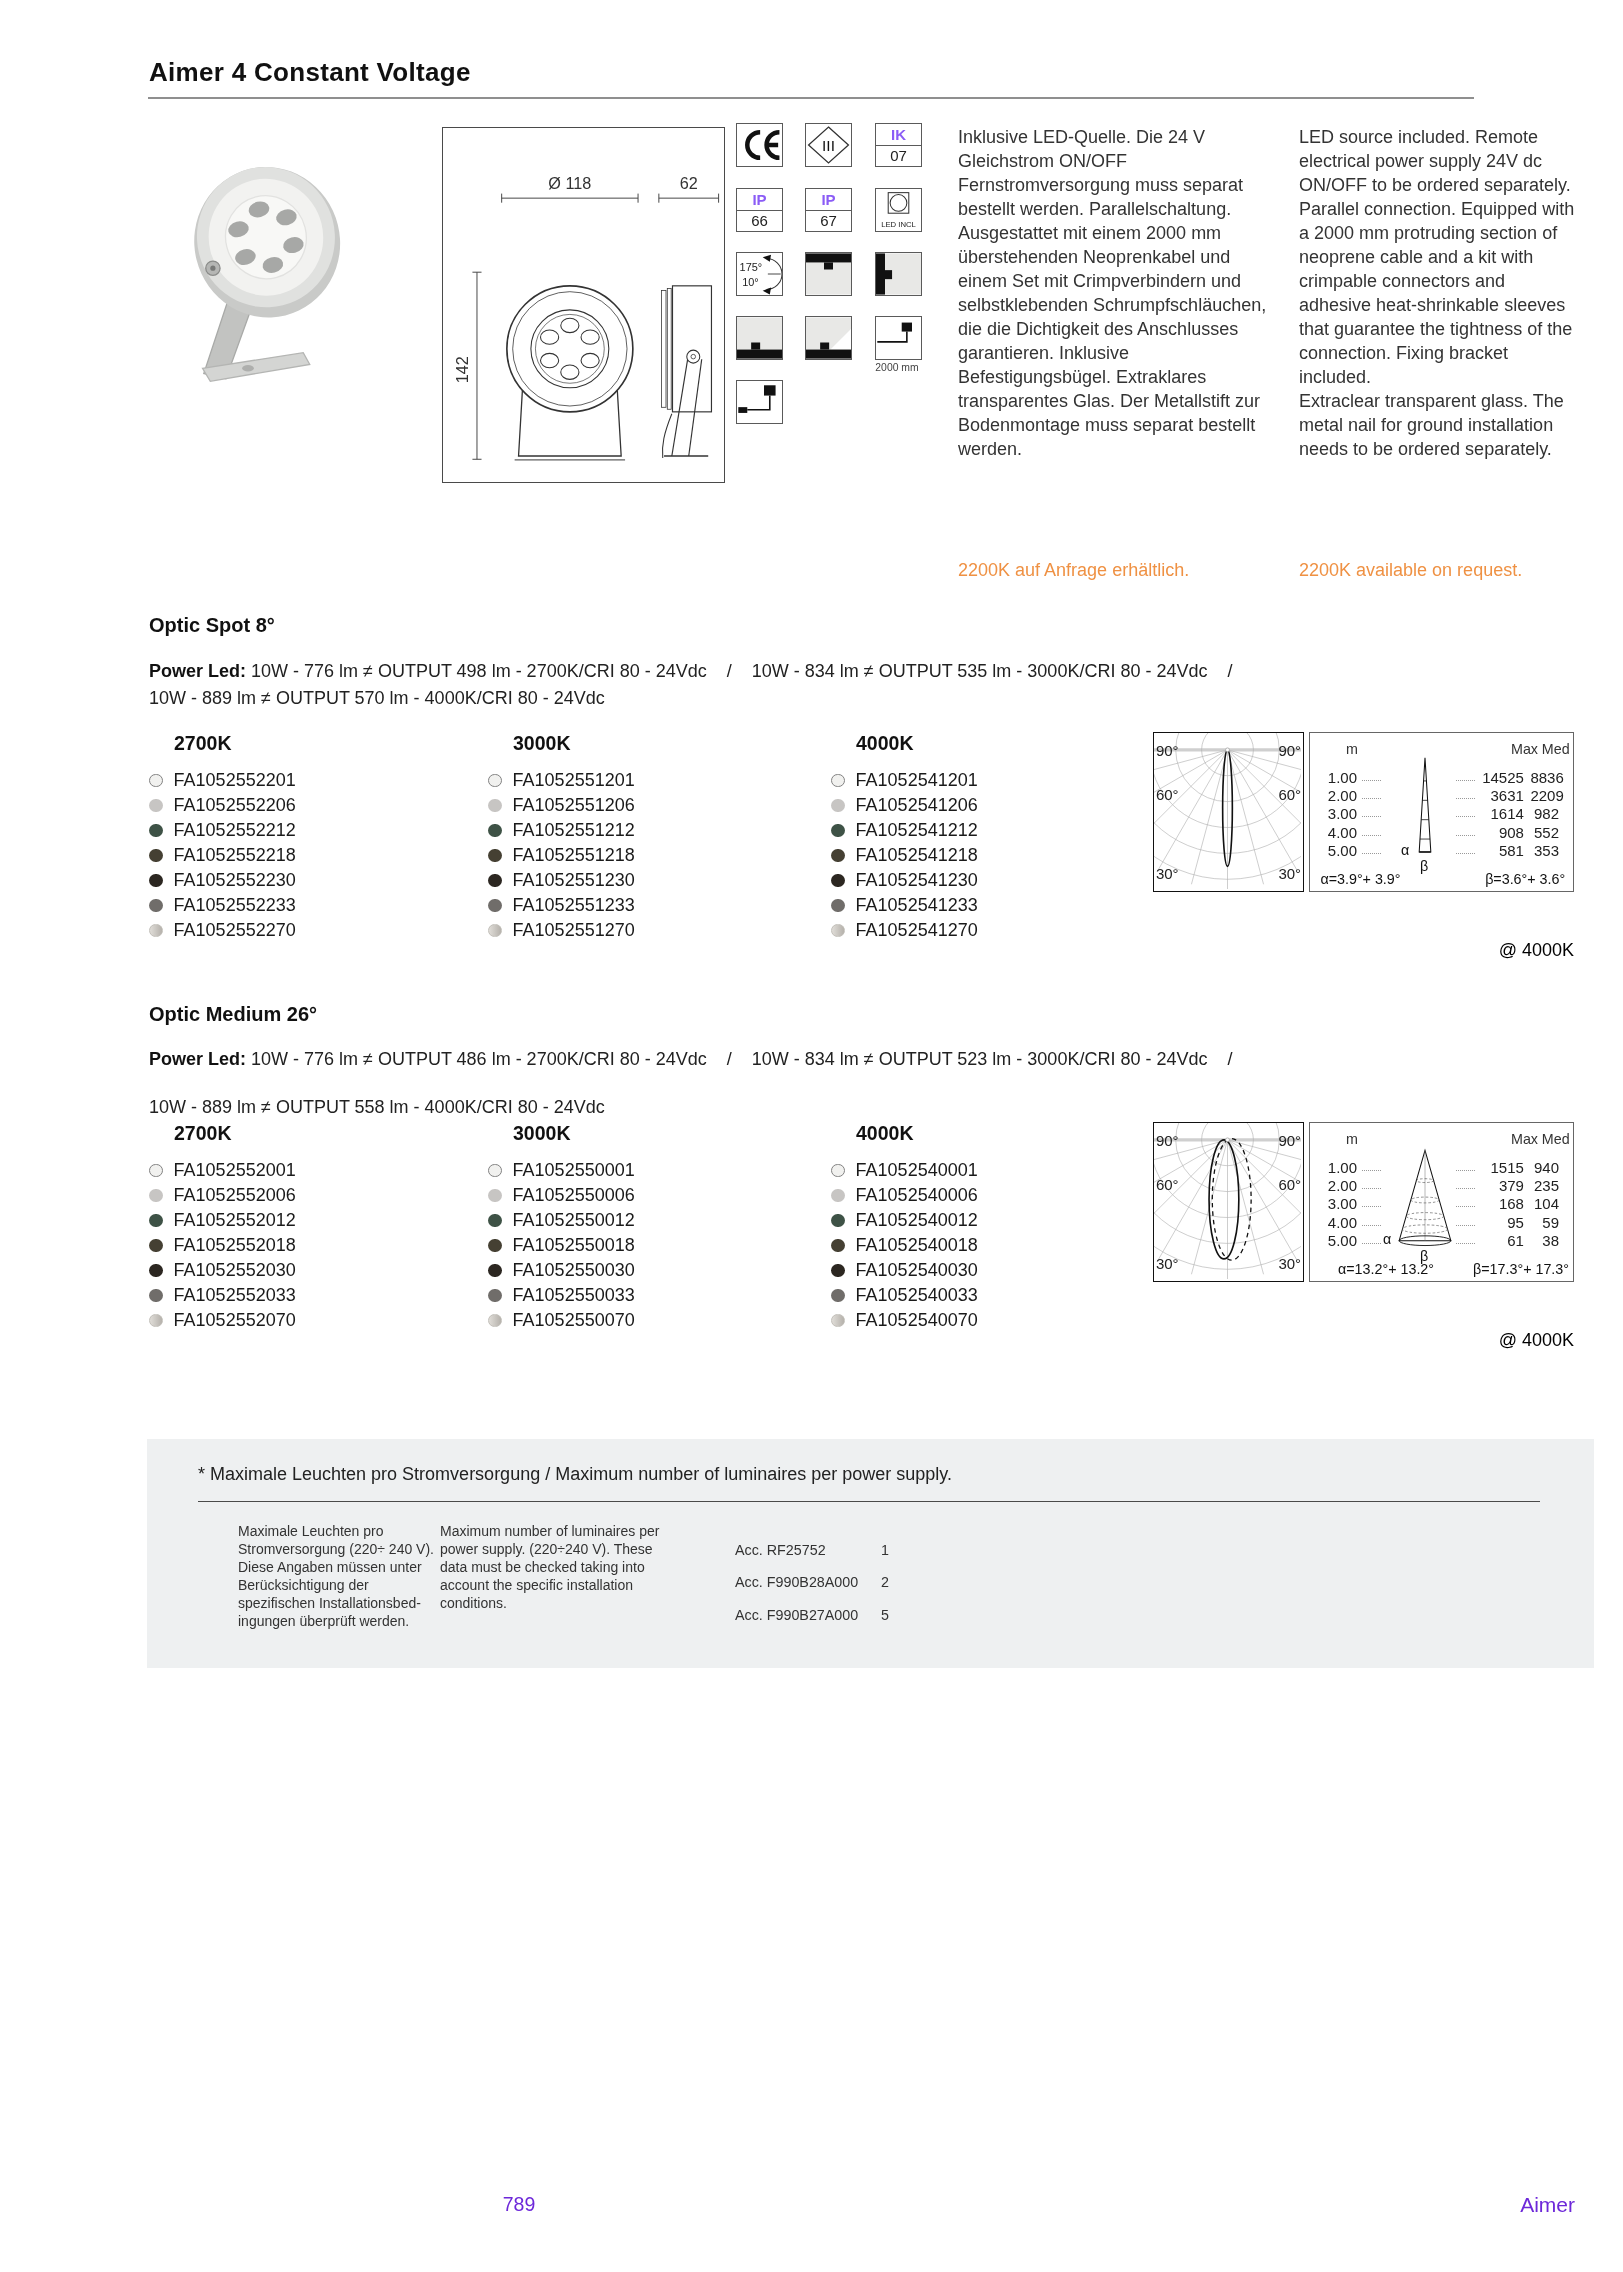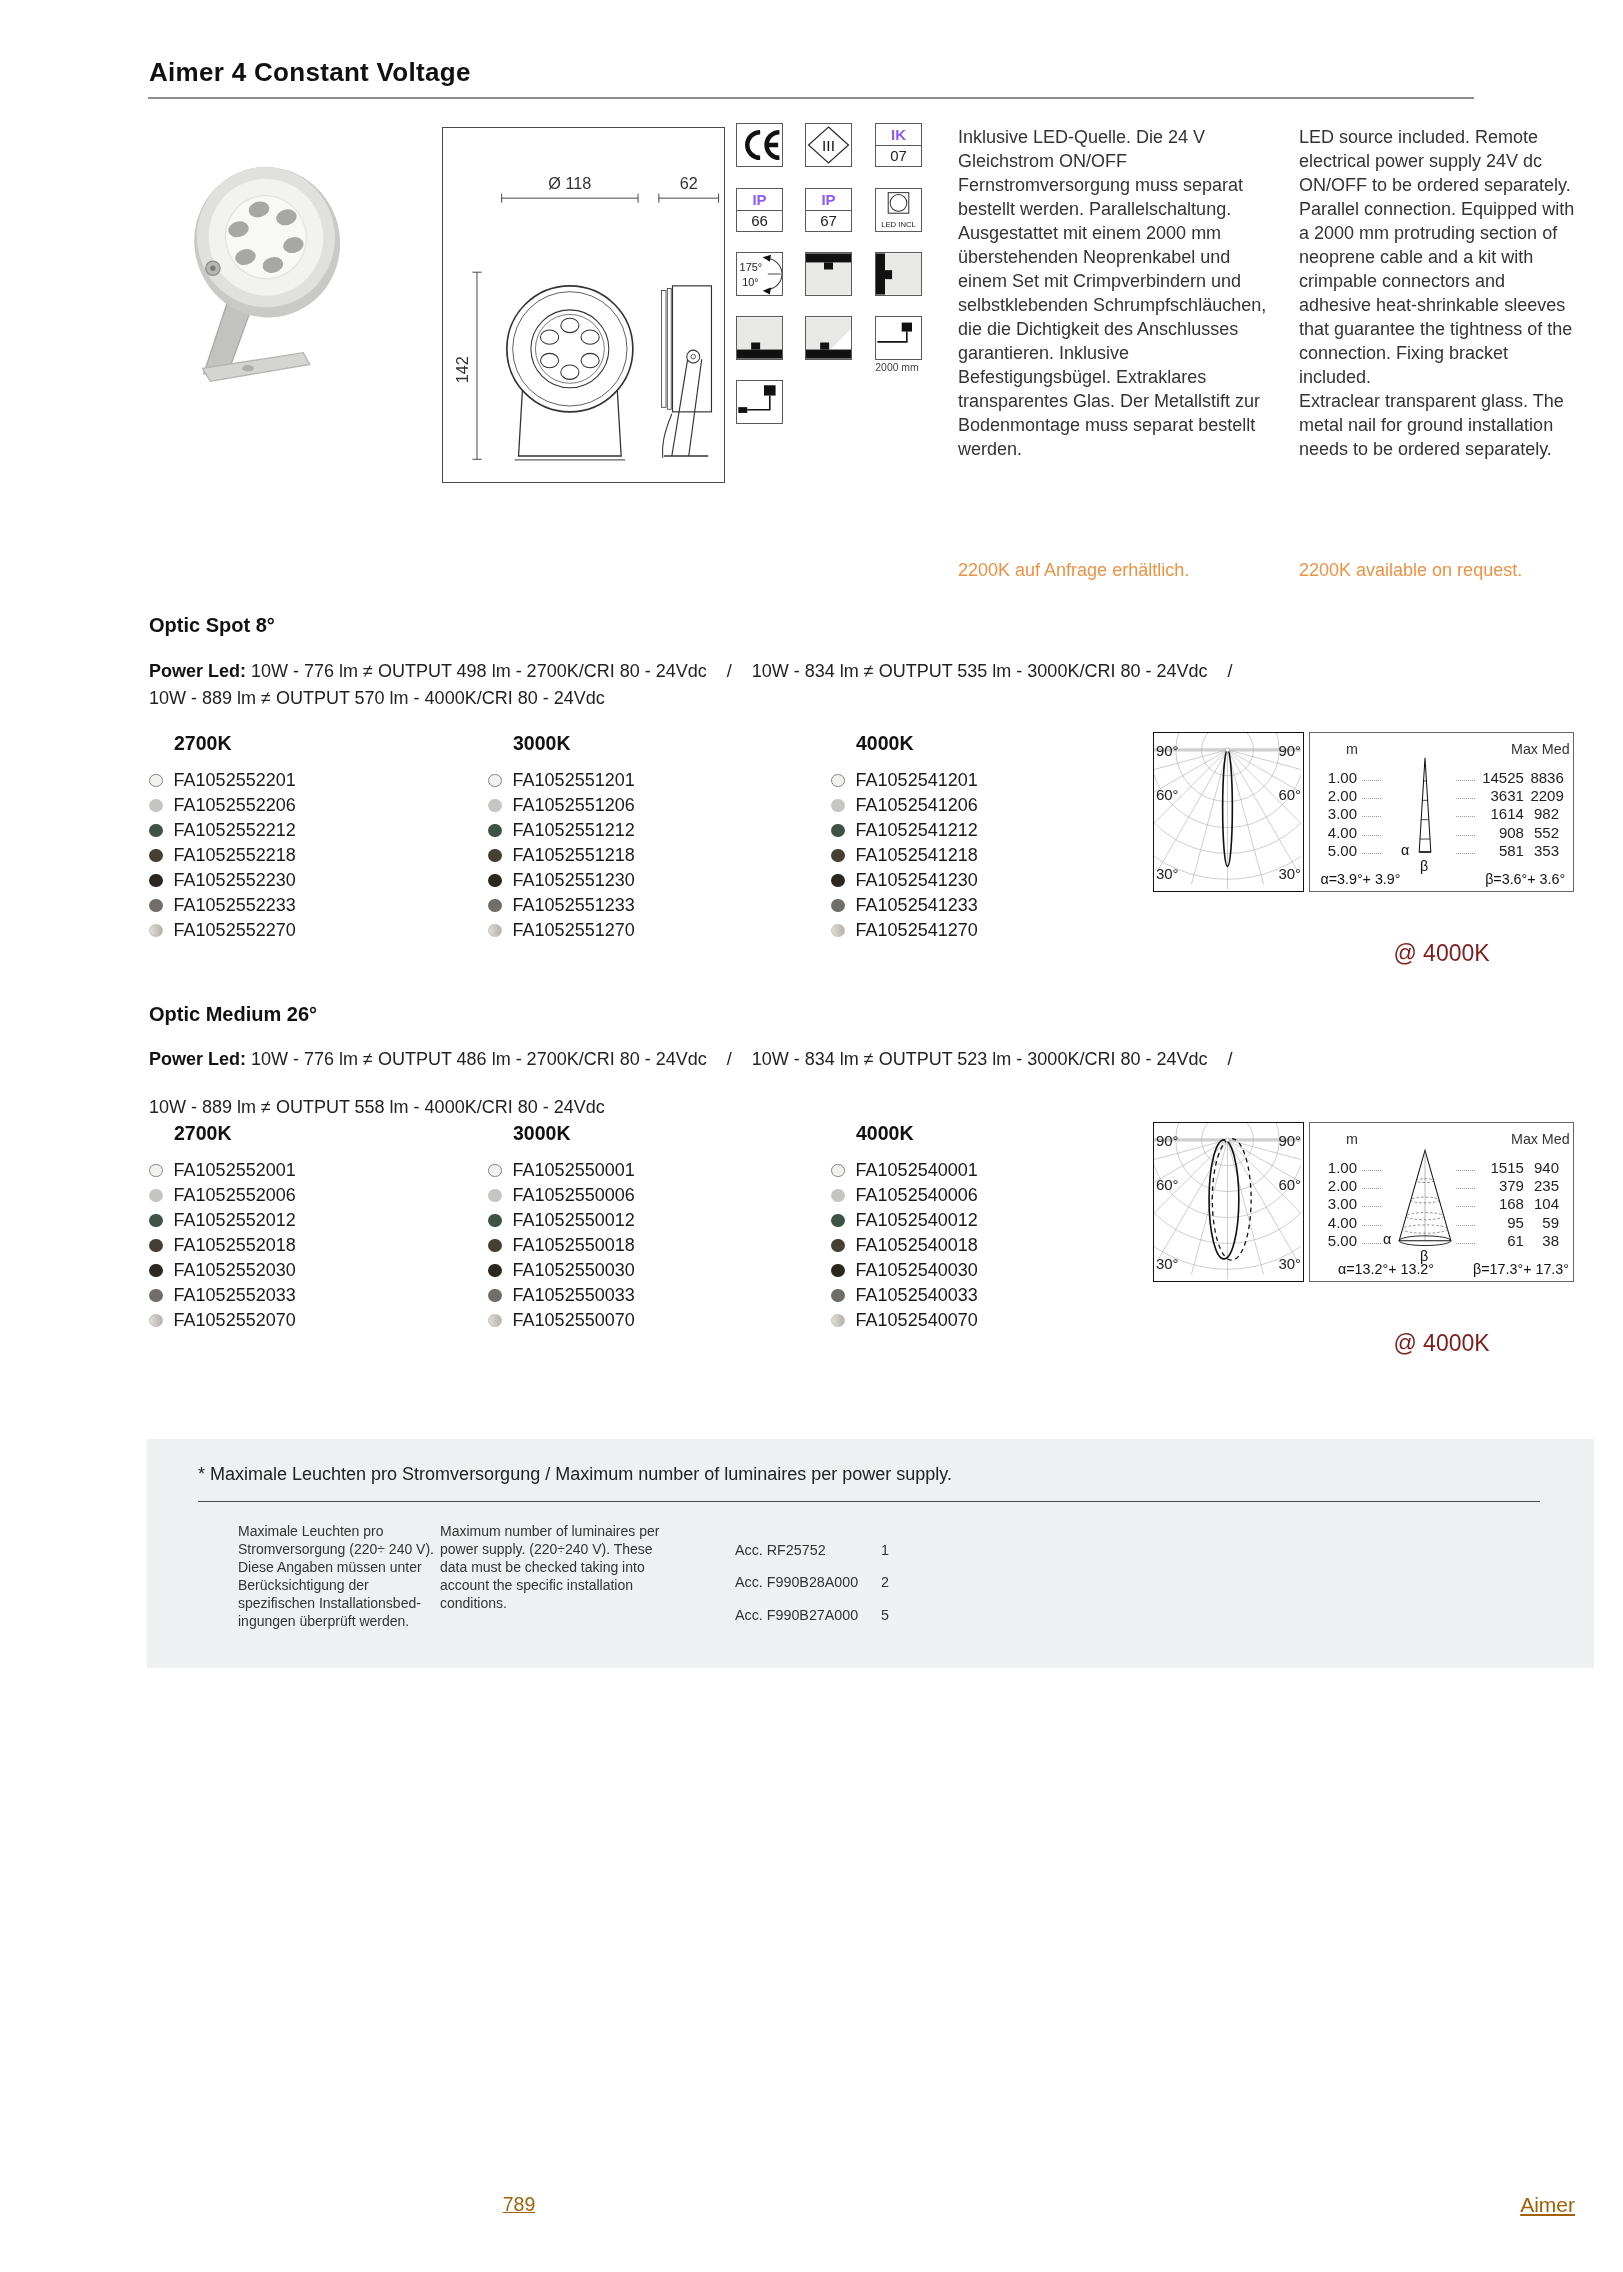--- a/index.html
+++ b/index.html
@@ -33,27 +33,27 @@
   .pmh{position:absolute;font-size:14.3px;color:#333;}
   .prow{position:absolute;left:0;width:100%;height:18px;display:flex;align-items:center;
         padding:0;box-sizing:border-box;font-size:15px;color:#222;}
   .prow .m{width:47px;text-align:right;flex:0 0 auto;}
   .prow .lead{flex:1;border-bottom:1.3px dotted #999;height:0;margin:6.5px 5.2px 0 5.2px;}
   .prow .cgap{width:65px;flex:0 0 auto;}
   .prow .vmax{width:44px;text-align:right;flex:0 0 auto;}
   .prow .vmed{width:28.6px;text-align:right;flex:0 0 auto;margin-left:6.5px;margin-right:14px;}
   .greek{position:absolute;font-size:14.3px;color:#111;}
   .ab-line{position:absolute;top:138px;font-size:14.3px;color:#111;}
-  .at4000{position:absolute;width:265px;text-align:center;font-size:23px;color:#7f1d1d;}
+  .at4000{position:absolute;width:265px;text-align:right;font-size:18px;color:#000000;}
   .gbox{position:absolute;background:var(--footerbg,#eef0f1);}
   .gtitle{position:absolute;font-size:18px;color:#222;}
   .grule{position:absolute;height:1.3px;background:#4a4a4a;}
   .gcol{position:absolute;font-size:14px;line-height:18px;color:#333;}
   .acc-row{position:absolute;font-size:14.3px;color:#333;}
-  .foot{position:absolute;font-size:19.5px;color:#a16207;text-decoration:underline;}
+  .foot{position:absolute;font-size:19.5px;color:#6d28d9;}
   svg text{font-family:"Liberation Sans",sans-serif;}
 </style>
 </head>
 <body>
 
 <div class="page">
 
   <div class="abs title" style="left:149px;top:57px;">Aimer 4 Constant Voltage</div>
   <div class="abs hrule" style="left:148px;top:97px;width:1326px;"></div>
 

